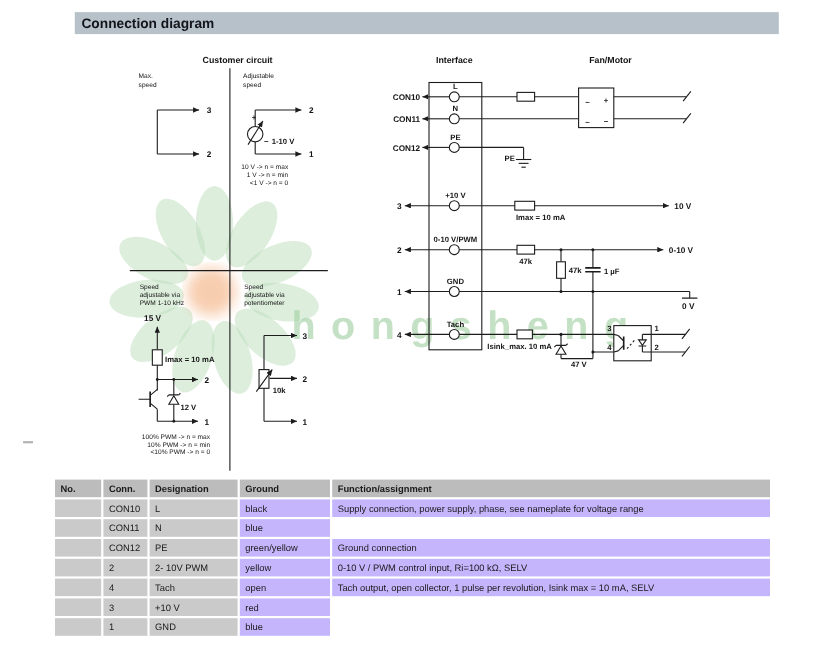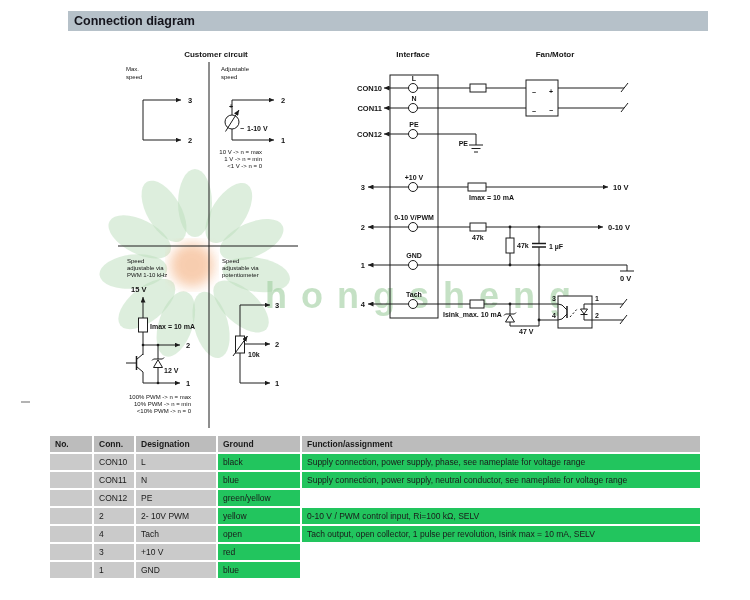--- a/index.html
+++ b/index.html
@@ -25,21 +25,21 @@
   .hd{font-size:8px;font-weight:700;}
   .mid{text-anchor:middle;} .end{text-anchor:end;}
   
   .wm .petal{fill:#bcdebc;stroke:none;opacity:.5;}
   .wm .glow{fill:#f2a56e;stroke:none;opacity:.55;}
   .wm .wmtext{fill:#a3d0a3;opacity:.62;font-size:36px;font-weight:700;letter-spacing:14px;}
   
   .tbl{position:absolute;left:50px;top:436px;width:650px;font-size:8.5px;line-height:1.3;}
   .row{display:grid;grid-template-columns:42px 40px 80px 82px 1fr;column-gap:2px;margin-bottom:2px;}
   .cell{padding:2.5px 5px;background:#cacaca;min-height:11px;}
-  .row .cell:nth-child(n+4){background:#22c55e;}
+  .row .cell:nth-child(n+4){background:#c4b5fd;}
   .row.head .cell{background:#bcbcbc;font-weight:bold;}
 </style>
 </head>
 <body>
 
 <svg class="layer wm" width="600" height="230" style="left:95px;top:160px" viewBox="0 0 600 230">
   <defs>
       <filter id="blur">
         <feGaussianBlur stdDeviation="6"></feGaussianBlur>
       </filter>
@@ -314,27 +314,27 @@
     <div class="cell">CON10</div>
     <div class="cell">L</div>
     <div class="cell">black</div>
     <div class="cell">Supply connection, power supply, phase, see nameplate for voltage range</div>
   </div>
   <div class="row">
     <div class="cell"></div>
     <div class="cell">CON11</div>
     <div class="cell">N</div>
     <div class="cell">blue</div>
-    <div class="cell">Supply connection, power supply, neutral conductor, see nameplate for voltage range</div>
   </div>
   <div class="row">
     <div class="cell"></div>
     <div class="cell">CON12</div>
     <div class="cell">PE</div>
     <div class="cell">green/yellow</div>
+    <div class="cell">Ground connection</div>
   </div>
   <div class="row">
     <div class="cell"></div>
     <div class="cell">2</div>
     <div class="cell">2- 10V PWM</div>
     <div class="cell">yellow</div>
     <div class="cell">0-10 V / PWM control input, Ri=100 kΩ, SELV</div>
   </div>
   <div class="row">
     <div class="cell"></div>

